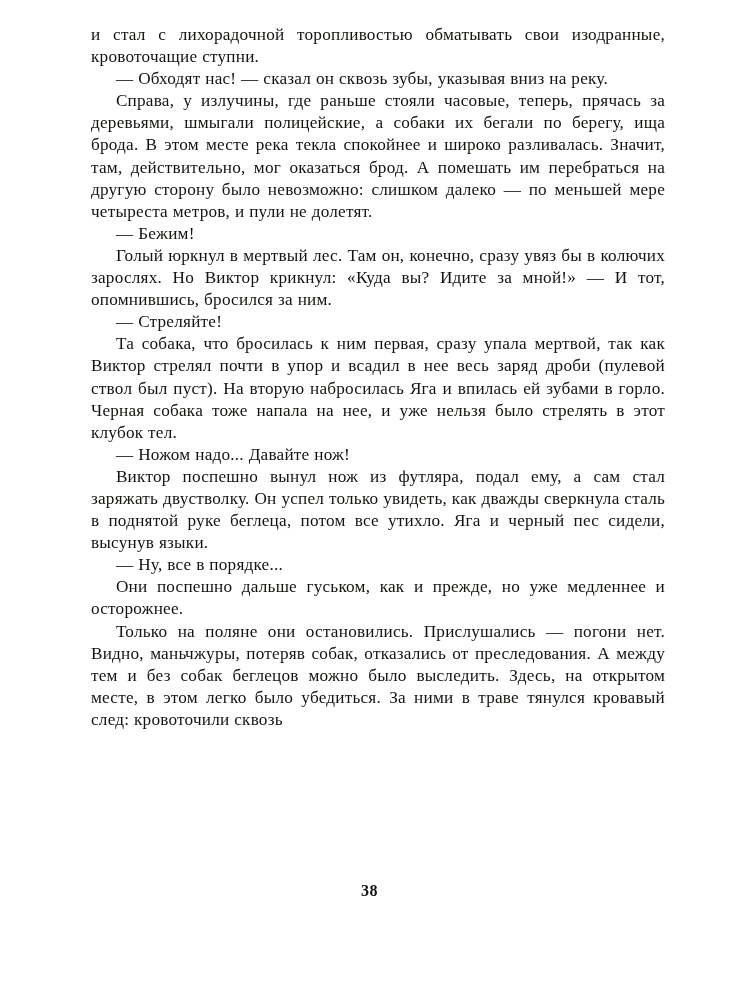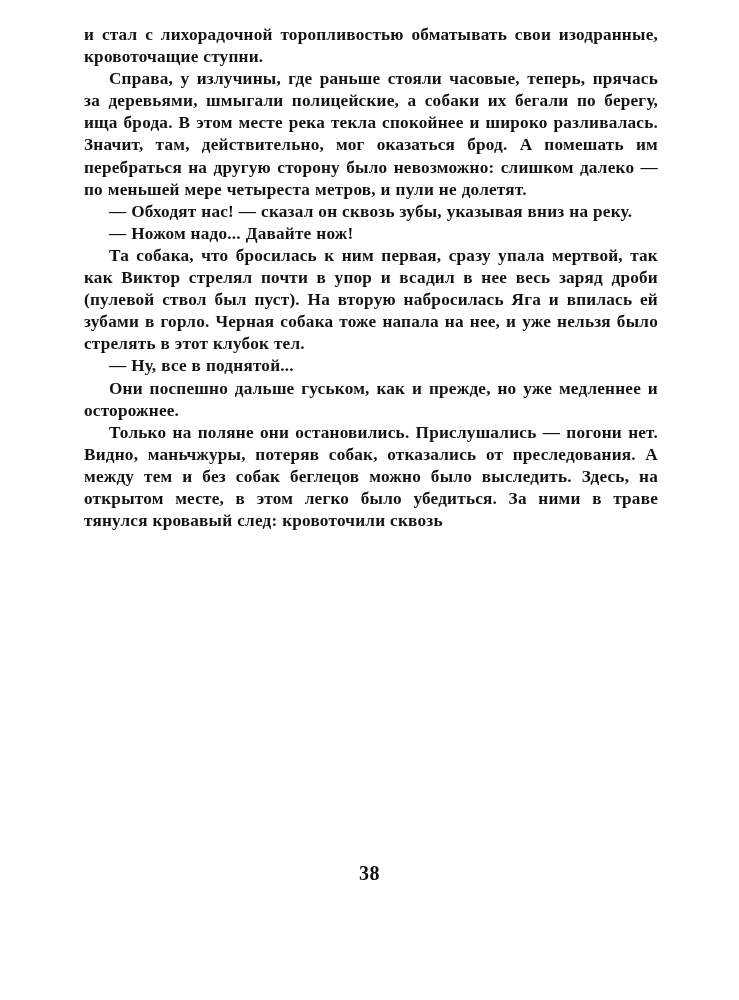--- a/index.html
+++ b/index.html
@@ -13,24 +13,23 @@
     position: relative;
     width: 739px;
     height: 1000px;
     margin: 0 auto;
     background: #ffffff;
     overflow: hidden;
   }
 
   .text-block {
     position: absolute;
-    left: 84px;
+    left: 91px;
     top: 24px;
     width: 574px;
-    font-weight: bold;
   }
 
   .para {
     margin: 0;
     font-family: "Liberation Serif", "DejaVu Serif", serif;
     font-size: 17.2px;
     line-height: 22.1px;
     color: #15130f;
     text-align: justify;
     text-indent: 1.45em;
@@ -47,40 +46,44 @@
   
   .para.dialogue {
     text-align: left;
     text-indent: 1.45em;
   }
 
   .page-number {
     position: absolute;
     left: 0;
     right: 0;
-    top: 862px;
+    top: 882px;
     text-align: center;
     font-family: "Liberation Serif", "DejaVu Serif", serif;
-    font-size: 20px;
+    font-size: 16px;
     font-weight: 700;
     color: #15130f;
     letter-spacing: 0.5px;
   }
 </style>
 </head>
 <body>
 
 <div class="page">
 
   <div class="text-block">
     <p class="para continuation">и стал с лихорадочной торопливостью обматывать свои изодранные, кровоточащие ступни.</p>
+    <p class="para dialogue">— Обходят нас! — сказал он сквозь зубы, указывая вниз на реку.</p>
     <p class="para">Справа, у излучины, где раньше стояли часовые, теперь, прячась за деревьями, шмыгали полицейские, а собаки их бегали по берегу, ища брода. В этом месте река текла спокойнее и широко разливалась. Значит, там, действительно, мог оказаться брод. А помешать им перебраться на другую сторону было невозможно: слишком далеко — по меньшей мере четыреста метров, и пули не долетят.</p>
-    <p class="para dialogue">— Обходят нас! — сказал он сквозь зубы, указывая вниз на реку.</p>
+    <p class="para dialogue">— Бежим!</p>
+    <p class="para">Голый юркнул в мертвый лес. Там он, конечно, сразу увяз бы в колючих зарослях. Но Виктор крикнул: «Куда вы? Идите за мной!» — И тот, опомнившись, бросился за ним.</p>
+    <p class="para dialogue">— Стреляйте!</p>
+    <p class="para">Та собака, что бросилась к ним первая, сразу упала мертвой, так как Виктор стрелял почти в упор и всадил в нее весь заряд дроби (пулевой ствол был пуст). На вторую набросилась Яга и впилась ей зубами в горло. Черная собака тоже напала на нее, и уже нельзя было стрелять в этот клубок тел.</p>
     <p class="para dialogue">— Ножом надо... Давайте нож!</p>
-    <p class="para">Та собака, что бросилась к ним первая, сразу упала мертвой, так как Виктор стрелял почти в упор и всадил в нее весь заряд дроби (пулевой ствол был пуст). На вторую набросилась Яга и впилась ей зубами в горло. Черная собака тоже напала на нее, и уже нельзя было стрелять в этот клубок тел.</p>
-    <p class="para dialogue">— Ну, все в поднятой...</p>
+    <p class="para">Виктор поспешно вынул нож из футляра, подал ему, а сам стал заряжать двустволку. Он успел только увидеть, как дважды сверкнула сталь в поднятой руке беглеца, потом все утихло. Яга и черный пес сидели, высунув языки.</p>
+    <p class="para dialogue">— Ну, все в порядке...</p>
     <p class="para">Они поспешно дальше гуськом, как и прежде, но уже медленнее и осторожнее.</p>
     <p class="para">Только на поляне они остановились. Прислушались — погони нет. Видно, маньчжуры, потеряв собак, отказались от преследования. А между тем и без собак беглецов можно было выследить. Здесь, на открытом месте, в этом легко было убедиться. За ними в траве тянулся кровавый след: кровоточили сквозь</p>
   </div>
 
   <div class="page-number">38</div>
 
 </div>
 
 </body></html>

